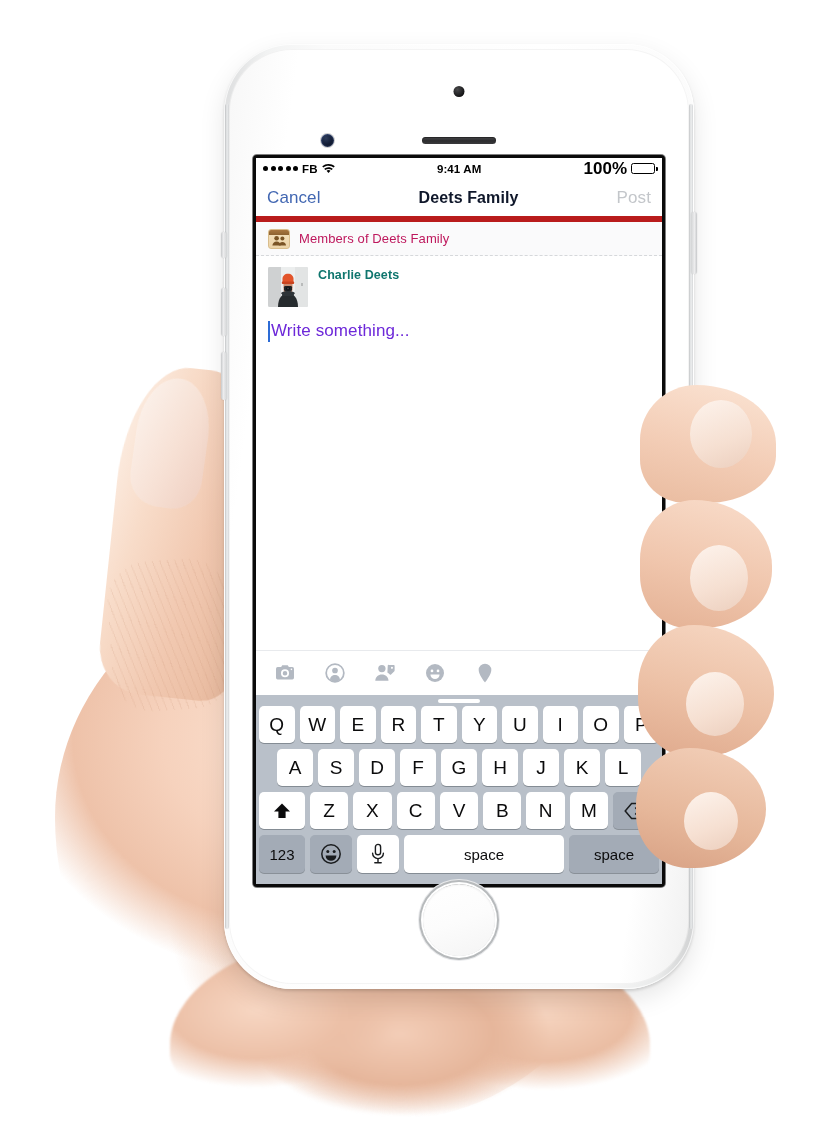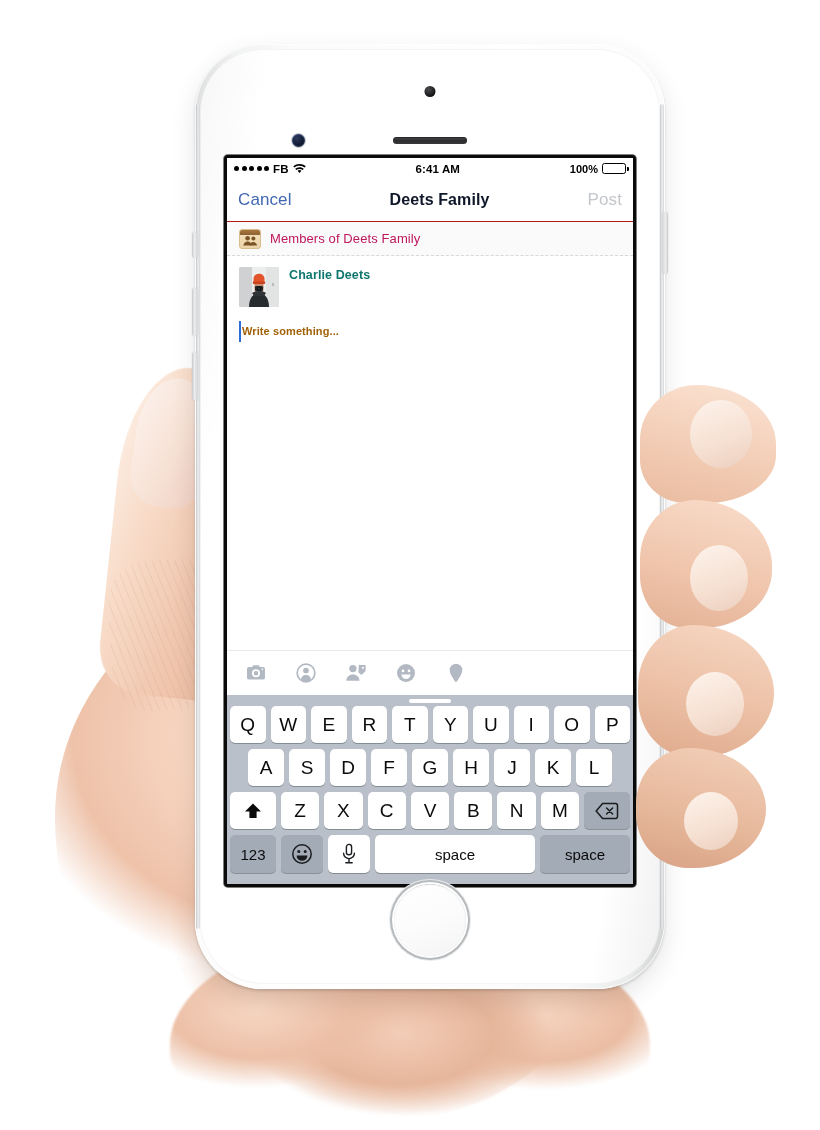--- a/index.html
+++ b/index.html
@@ -100,21 +100,21 @@
       radial-gradient(ellipse 140px 78px at 18% 40%, #f7d6c2 0%, #ecc0a7 62%, rgba(236,192,167,0) 100%),
       radial-gradient(ellipse 150px 82px at 48% 52%, #f3cdb7 0%, #e6b69b 62%, rgba(230,182,155,0) 100%),
       radial-gradient(ellipse 140px 76px at 78% 42%, #f6d4bf 0%, #eabda3 62%, rgba(234,189,163,0) 100%);
     border-radius: 46% 46% 52% 52% / 60% 60% 40% 40%;
     filter: blur(1px);
   }
 
   
   .phone {
     position: absolute;
-    left: 195px; top: 44px;
+    left: 224px; top: 44px;
     width: 470px; height: 945px;
     border-radius: 68px;
     background: linear-gradient(100deg, #d8d9da 0%, #f2f3f3 7%, #fbfbfb 16%, #ffffff 50%, #fafafa 84%, #e9eaea 94%, #c9cacb 100%);
     box-shadow:
       0 2px 3px rgba(0,0,0,.14),
       0 10px 26px rgba(0,0,0,.10),
       inset 0 0 0 1px rgba(255,255,255,.75);
   }
   .phone-inner {
     position: absolute;
@@ -203,39 +203,39 @@
     background: #fff;
     flex: 0 0 auto;
   }
   .sb-left { display: flex; align-items: center; gap: 4px; flex: 0 0 auto; }
   .dots { display: flex; gap: 2.5px; align-items: center; }
   .dot { width: 5px; height: 5px; border-radius: 50%; background: #000; }
   .carrier { font-size: 11.5px; font-weight: 700; letter-spacing: .2px; }
   .wifi-icon { width: 13px; height: 11px; display: block; }
   .sb-center { flex: 1; text-align: center; font-size: 11.5px; font-weight: 700; letter-spacing: .1px; }
   .sb-right { display: flex; align-items: center; gap: 4px; flex: 0 0 auto; }
-  .batt-pct { font-size: 11px; font-weight: 700; }
+  .batt-pct { font-size: 17px; font-weight: 700; }
   .battery {
     width: 24px; height: 11px;
     border: 1.2px solid #000; border-radius: 2.5px;
     position: relative; padding: 1px;
   }
   .battery::after {
     content: ""; position: absolute; right: -3.5px; top: 3px;
     width: 2px; height: 4px; background: #000; border-radius: 0 1px 1px 0;
   }
   .batt-fill { height: 100%; background: #000; border-radius: 1px; }
 
   
   .nav-bar {
     height: 43px;
     display: flex; align-items: center; justify-content: space-between;
     padding: 0 11px;
     background: #fff;
-    border-bottom: 1px solid #b91c1c;
+    border-bottom: 6px solid #b91c1c;
     flex: 0 0 auto;
   }
   .nav-cancel { font-size: 17px; color: #4267B2; letter-spacing: .1px; }
   .nav-title  { font-size: 16px; font-weight: 700; color: #0f172a; letter-spacing: .1px; }
   .nav-post   { font-size: 17px; color: #c3c6ca; letter-spacing: .1px; }
 
   
   .privacy-row {
     height: 34px;
     display: flex; align-items: center; gap: 9px;
@@ -276,21 +276,21 @@
   .avatar svg { display: block; width: 100%; height: 100%; }
   .author-name { font-size: 12.5px; font-weight: 700; color: #0f766e; margin-top: 1px; letter-spacing: .1px; }
   .text-area {
     margin-top: 13px;
     display: flex; align-items: flex-start;
   }
   .caret {
     width: 2px; height: 21px; background: #2d6cd6;
     margin-right: 1px; margin-top: 1px;
   }
-  .placeholder { font-size: 11px; color: #a16207; letter-spacing: .1px; line-height: 22px; font-weight: bold; }
+  .placeholder { font-size: 17px; color: #6d28d9; letter-spacing: .1px; line-height: 22px; }
 
   
   .attach-bar {
     height: 44px; flex: 0 0 auto;
     display: flex; align-items: center;
     gap: 28px; padding: 0 18px;
     background: #fff;
   }
   .attach-icon { width: 22px; height: 22px; display: block; color: #b3b9c2; }
   .attach-icon svg { display: block; width: 100%; height: 100%; fill: currentColor; }
@@ -375,21 +375,21 @@
             <span class="wifi-icon">
               <svg viewBox="0 0 16 12">
                   <g fill="#000">
                 <path d="M8 11.2 5.6 8.3a3.9 3.9 0 0 1 4.8 0L8 11.2z"></path>
                 <path d="M8 6.1c-1.5 0-2.9.5-4 1.4l-1.3-1.6A8.1 8.1 0 0 1 8 4c2 0 3.9.7 5.3 1.9L12 7.5A6.2 6.2 0 0 0 8 6.1z"></path>
                 <path d="M8 2.1c-2.4 0-4.6.8-6.4 2.2L.3 2.7A12.1 12.1 0 0 1 8 0c2.9 0 5.6 1 7.7 2.7l-1.3 1.6A10.1 10.1 0 0 0 8 2.1z"></path>
               </g>
                 </svg>
             </span>
           </div>
-          <div class="sb-center">6:41 AM</div>
+          <div class="sb-center">9:41 AM</div>
           <div class="sb-right">
             <span class="batt-pct">100%</span>
             <span class="battery">
               <span class="batt-fill"></span>
             </span>
           </div>
         </div>
 
         <div class="nav-bar">
           <span class="nav-cancel">Cancel</span>

